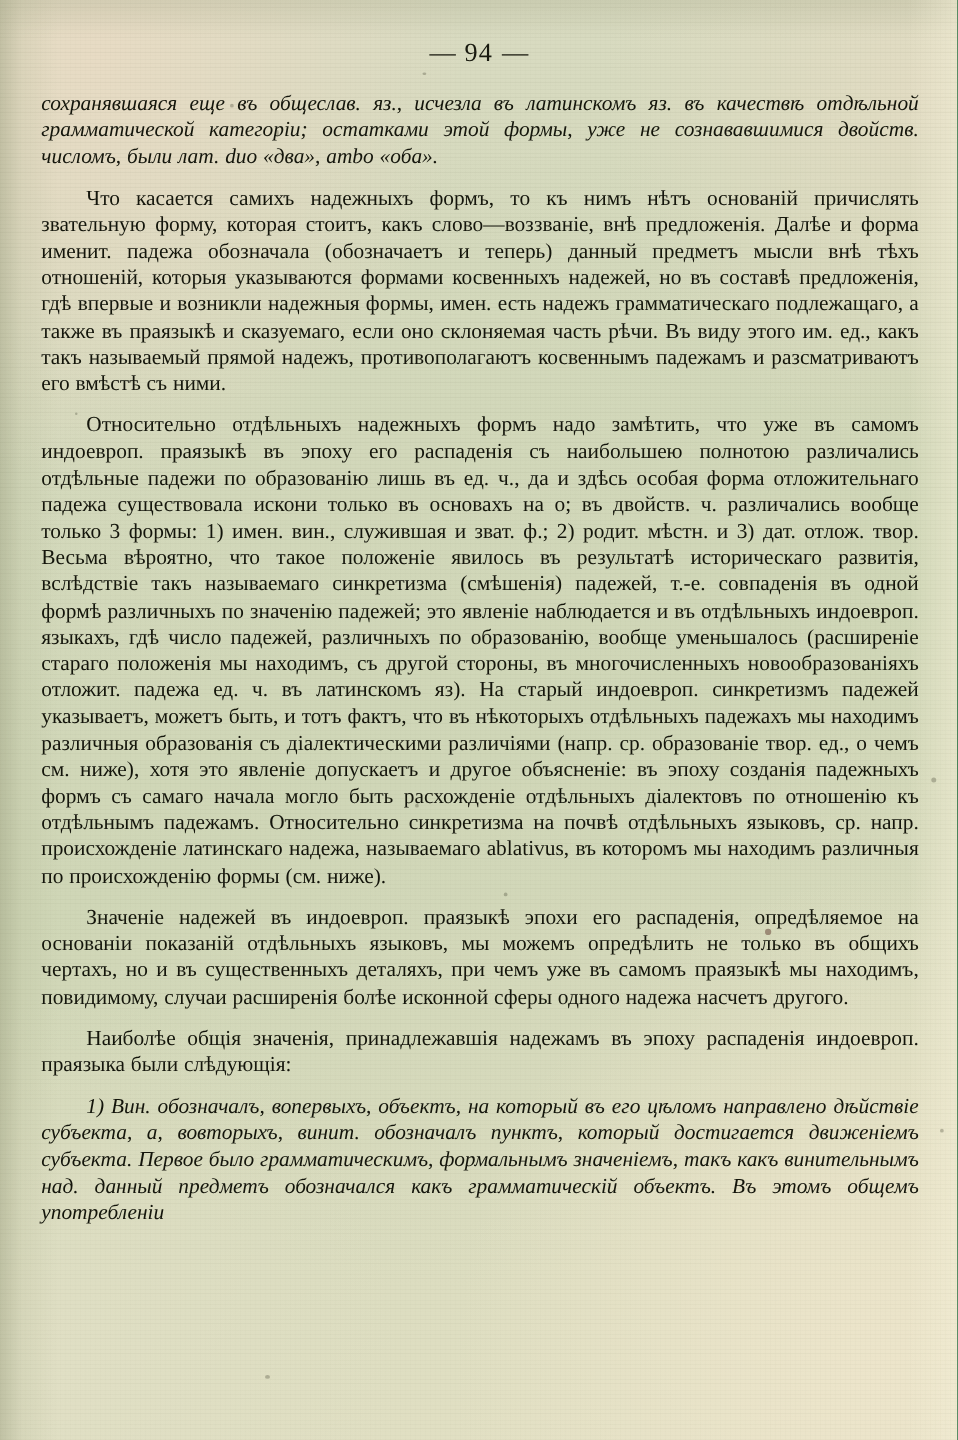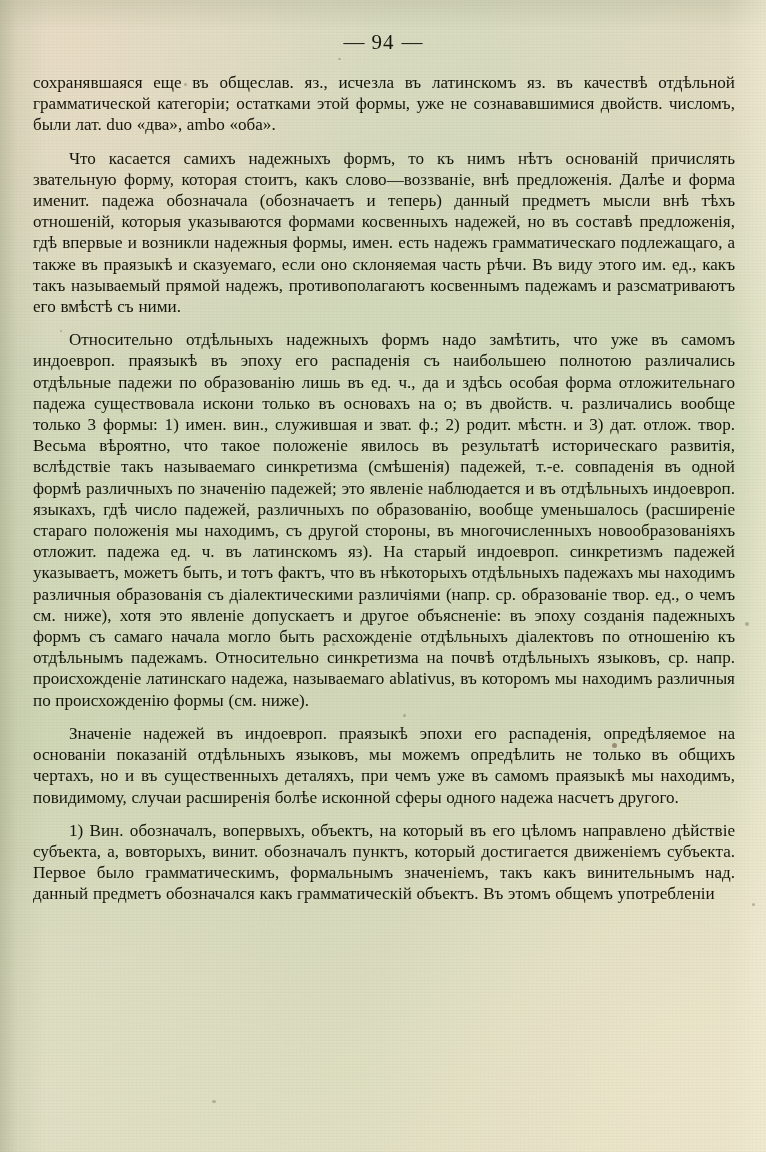--- a/index.html
+++ b/index.html
@@ -89,21 +89,21 @@
     text-justify: inter-word;
     text-indent: 36px;
     color: #17180f;
     word-spacing: 0.4px;
   }
   p.para.no-indent { text-indent: 0; }
   p.para + p.para { margin-top: 12px; }
 
   
   .ink-fade-1 { color: #24251a; }
-  .ink-fade-2 { color: #2e3022; }
+  .ink-fade-2 { color: #2e3022; font-style: italic; }
 
   
   .softfocus {
     filter: blur(0.18px) contrast(1.04);
   }
 </style>
 </head>
 <body>
 
 <div class="page">
@@ -126,17 +126,18 @@
 
   <div class="folio softfocus">
     <span class="dash">—</span><span>94</span><span class="dash">—</span>
   </div>
 
   <div class="text-body softfocus">
     <p class="para no-indent ink-fade-2">сохранявшаяся еще въ общеслав. яз., исчезла въ латинскомъ яз. въ качествѣ отдѣльной грамматической категоріи; остатками этой формы, уже не сознававшимися двойств. числомъ, были лат. duo «два», ambo «оба».</p>
     <p class="para ink-fade-1">Что касается самихъ надежныхъ формъ, то къ нимъ нѣтъ основаній причислять звательную форму, которая стоитъ, какъ слово—воззваніе, внѣ предложенія. Далѣе и форма именит. падежа обозначала (обозначаетъ и теперь) данный предметъ мысли внѣ тѣхъ отношеній, которыя указываются формами косвенныхъ надежей, но въ составѣ предложенія, гдѣ впервые и возникли надежныя формы, имен. есть надежъ грамматическаго подлежащаго, а также въ праязыкѣ и сказуемаго, если оно склоняемая часть рѣчи. Въ виду этого им. ед., какъ такъ называемый прямой надежъ, противополагаютъ косвеннымъ падежамъ и разсматриваютъ его вмѣстѣ съ ними.</p>
     <p class="para">Относительно отдѣльныхъ надежныхъ формъ надо замѣтить, что уже въ самомъ индоевроп. праязыкѣ въ эпоху его распаденія съ наибольшею полнотою различались отдѣльные падежи по образованію лишь въ ед. ч., да и здѣсь особая форма отложительнаго падежа существовала искони только въ основахъ на о; въ двойств. ч. различались вообще только 3 формы: 1) имен. вин., служившая и зват. ф.; 2) родит. мѣстн. и 3) дат. отлож. твор. Весьма вѣроятно, что такое положеніе явилось въ результатѣ историческаго развитія, вслѣдствіе такъ называемаго синкретизма (смѣшенія) падежей, т.-е. совпаденія въ одной формѣ различныхъ по значенію падежей; это явленіе наблюдается и въ отдѣльныхъ индоевроп. языкахъ, гдѣ число падежей, различныхъ по образованію, вообще уменьшалось (расширеніе стараго положенія мы находимъ, съ другой стороны, въ многочисленныхъ новообразованіяхъ отложит. падежа ед. ч. въ латинскомъ яз). На старый индоевроп. синкретизмъ падежей указываетъ, можетъ быть, и тотъ фактъ, что въ нѣкоторыхъ отдѣльныхъ падежахъ мы находимъ различныя образованія съ діалектическими различіями (напр. ср. образованіе твор. ед., о чемъ см. ниже), хотя это явленіе допускаетъ и другое объясненіе: въ эпоху созданія падежныхъ формъ съ самаго начала могло быть расхожденіе отдѣльныхъ діалектовъ по отношенію къ отдѣльнымъ падежамъ. Относительно синкретизма на почвѣ отдѣльныхъ языковъ, ср. напр. происхожденіе латинскаго надежа, называемаго ablativus, въ которомъ мы находимъ различныя по происхожденію формы (см. ниже).</p>
     <p class="para ink-fade-1">Значеніе надежей въ индоевроп. праязыкѣ эпохи его распаденія, опредѣляемое на основаніи показаній отдѣльныхъ языковъ, мы можемъ опредѣлить не только въ общихъ чертахъ, но и въ существенныхъ деталяхъ, при чемъ уже въ самомъ праязыкѣ мы находимъ, повидимому, случаи расширенія болѣе исконной сферы одного надежа насчетъ другого.</p>
+    <p class="para">Наиболѣе общія значенія, принадлежавшія надежамъ въ эпоху распаденія индоевроп. праязыка были слѣдующія:</p>
     <p class="para ink-fade-2">1) Вин. обозначалъ, вопервыхъ, объектъ, на который въ его цѣломъ направлено дѣйствіе субъекта, а, вовторыхъ, винит. обозначалъ пунктъ, который достигается движеніемъ субъекта. Первое было грамматическимъ, формальнымъ значеніемъ, такъ какъ винительнымъ над. данный предметъ обозначался какъ грамматическій объектъ. Въ этомъ общемъ употребленіи</p>
   </div>
 
   <div class="paper-grain"></div>
 </div>
 
 </body></html>

